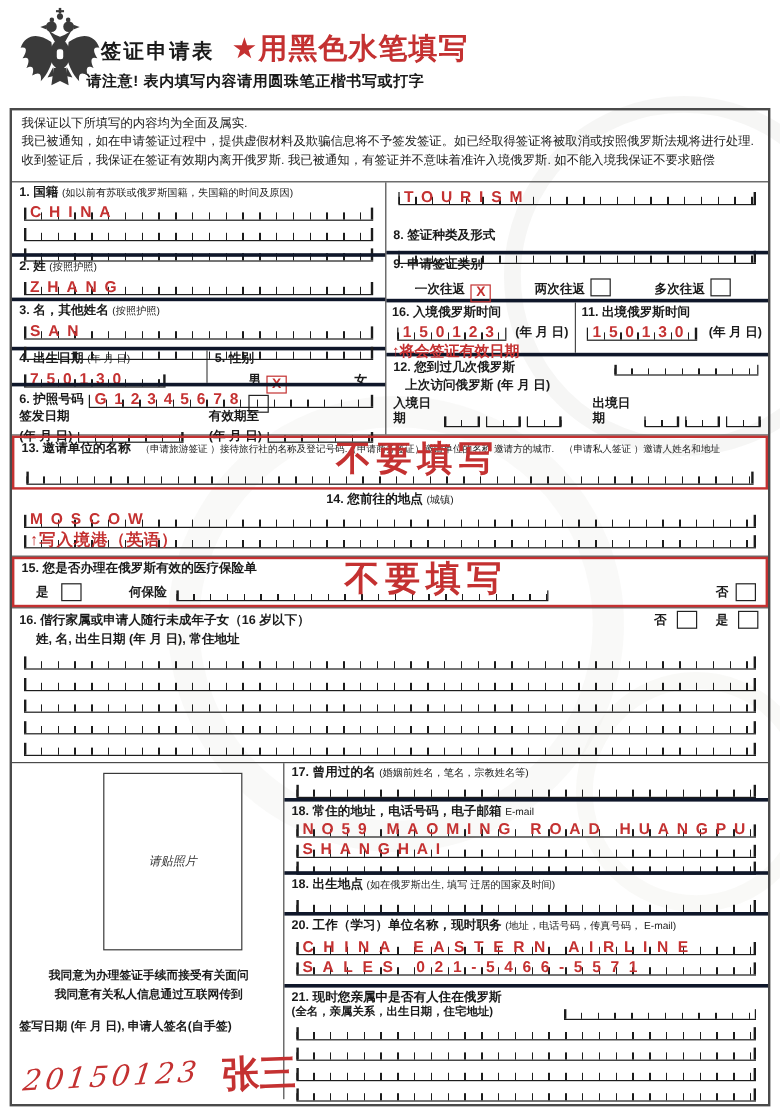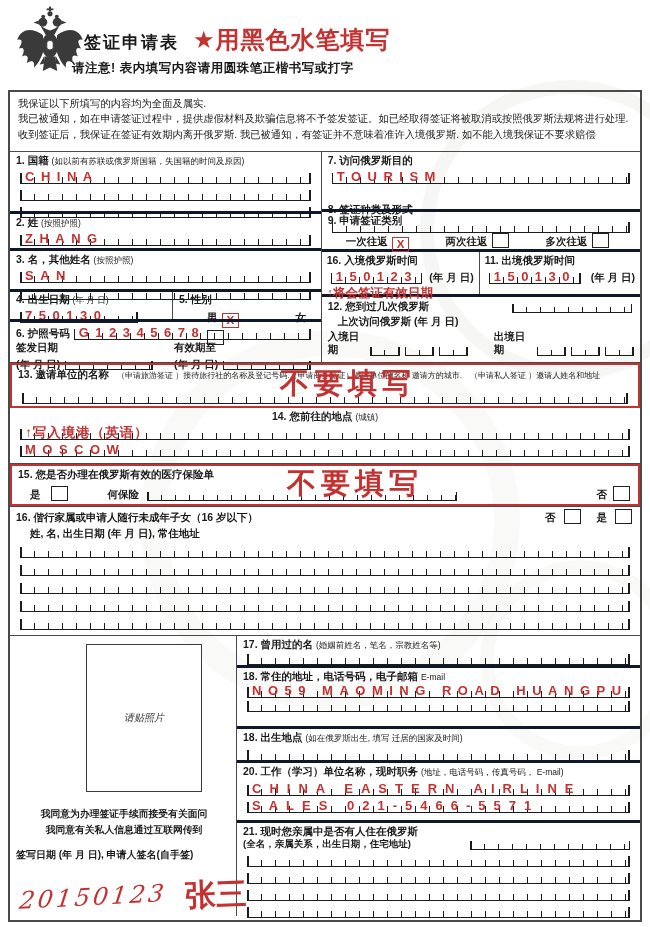--- a/index.html
+++ b/index.html
@@ -201,21 +201,20 @@
             <div class="lb">有效期至</div>
             <span class="lb">(年 月 日)</span>
             <span class="cl" style="width:88px;"></span>
           </div>
         </div>
       </div>
     </div>
 
     <div class="rcol">
       <div class="cell f78">
-        <div class="lb">7. 访问俄罗斯目的</div>
         <div class="rline">
             <span class="rv">TOURISM</span>
           </div>
         <div class="lb" style="margin-top:19px;">8. 签证种类及形式</div>
         <div class="rline"></div>
       </div>
       <div class="cell f9 bt">
         <div class="lb">9. 申请签证类别</div>
         <div style="margin-top:4px; padding-left:18px;">
           <span class="lb">一次往返</span>
@@ -273,24 +272,24 @@
       <span class="tiny">（申请旅游签证 ）接待旅行社的名称及登记号码.（申请商务签证）邀请单位的名称 邀请方的城市.</span>
       <span class="tiny" style="white-space:nowrap;">（申请私人签证 ）邀请人姓名和地址</span>
     </div>
     <div class="rline" style="margin-top:8px;"></div>
     <div class="dontfill" style="left:268px; top:4px;">不要填写</div>
   </div>
 
   <div class="f14">
     <div class="lb"><span>14. 您前往的地点</span> <span class="hint">(城镇)</span></div>
     <div class="rline">
+        <span class="rv">MOSCOW</span>
+      </div>
+    <div class="rline">
         <span class="rv rnote" style="letter-spacing:1px; font-size:13.5px;">↑写入境港（英语）</span>
-      </div>
-    <div class="rline">
-        <span class="rv">MOSCOW</span>
       </div>
   </div>
 
   <div class="f15 redbox">
     <div class="lb">15. 您是否办理在俄罗斯有效的医疗保险单</div>
     <div class="row" style="margin-top:5px;">
       <span class="lb" style="margin-left:12px;">是</span>
       <span class="cb" style="margin-left:10px;"></span>
       <span class="lb" style="margin-left:40px;">何保险</span>
       <span class="cl" style="width:310px; margin-left:8px;"></span>
@@ -336,20 +335,23 @@
     <div class="fieldcol">
       <div class="cell f17">
         <div class="lb"><span>17. 曾用过的名</span> <span class="hint">(婚姻前姓名，笔名，宗教姓名等)</span></div>
         <div class="rline" style="height:12px;"></div>
       </div>
       <div class="cell f18 bt">
         <div class="lb"><span>18. 常住的地址，电话号码，电子邮箱</span> <span class="hint">E-mail</span></div>
         <div class="rline" style="margin-top:0;">
             <span class="rv">NO59 MAOMING ROAD HUANGPU</span>
           </div>
+        <div class="rline" style="margin-top:0;">
+            <span class="rv">SHANGHAI</span>
+          </div>
         <div class="rline" style="margin-top:0; height:12px;"></div>
       </div>
       <div class="cell f19 bt">
         <div class="lb"><span>18. 出生地点</span> <span class="hint">(如在俄罗斯出生, 填写 迁居的国家及时间)</span></div>
         <div class="rline" style="margin-top:5px; height:12px;"></div>
       </div>
       <div class="cell f20 bt">
         <div class="lb"><span>20. 工作（学习）单位名称，现时职务</span> <span class="hint">(地址，电话号码，传真号码， E-mail)</span></div>
         <div class="rline" style="margin-top:3px;">
             <span class="rv sp8">CHINA EASTERN AIRLINE</span>

